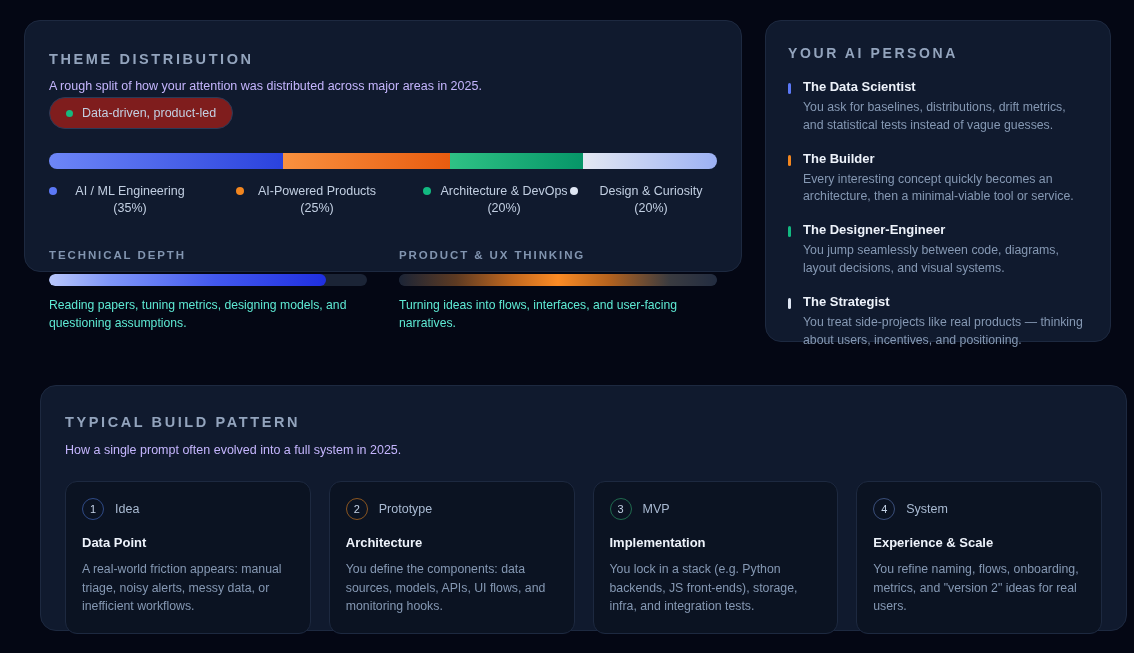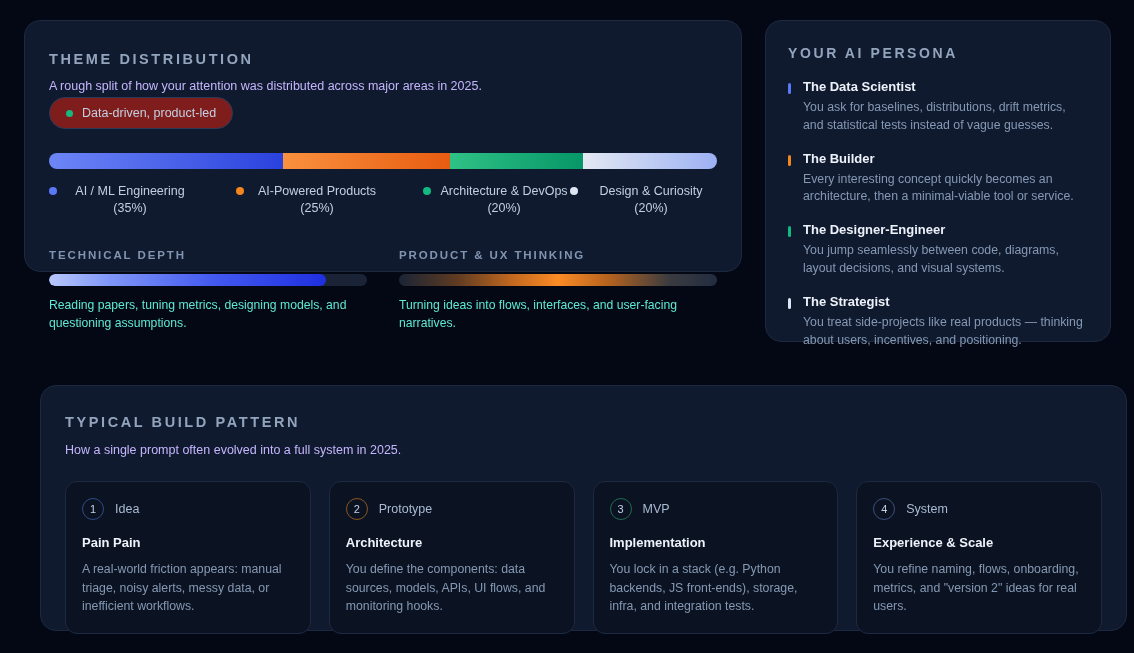--- a/index.html
+++ b/index.html
@@ -282,21 +282,21 @@
 
   <section class="card" id="build-card">
     <div class="section-title">Typical Build Pattern</div>
     <div class="section-sub">How a single prompt often evolved into a full system in 2025.</div>
     <div class="steps">
         <div class="step">
           <div class="step-head">
             <span class="step-num" style="border-color: rgb(47, 74, 134);">1</span>
             <span class="step-phase">Idea</span>
           </div>
-          <div class="step-title">Pain Pain</div>
+          <div class="step-title">Data Point</div>
           <div class="step-desc">A real-world friction appears: manual triage, noisy alerts, messy data, or inefficient workflows.</div>
         </div>
         <div class="step">
           <div class="step-head">
             <span class="step-num" style="border-color: rgb(138, 85, 32);">2</span>
             <span class="step-phase">Prototype</span>
           </div>
           <div class="step-title">Architecture</div>
           <div class="step-desc">You define the components: data sources, models, APIs, UI flows, and monitoring hooks.</div>
         </div>

